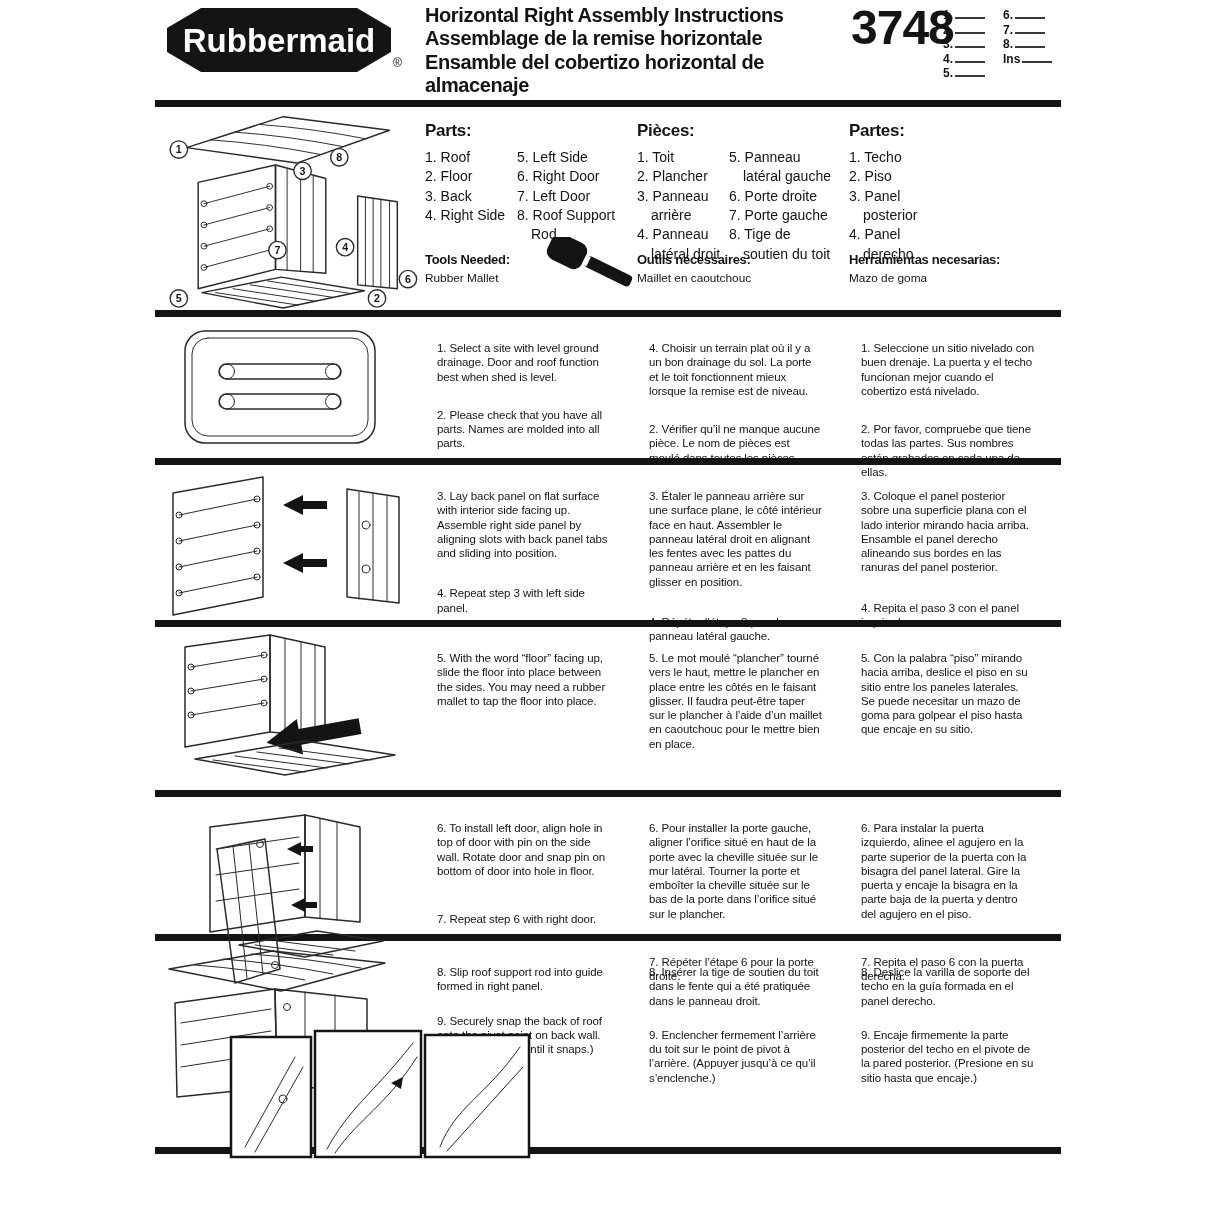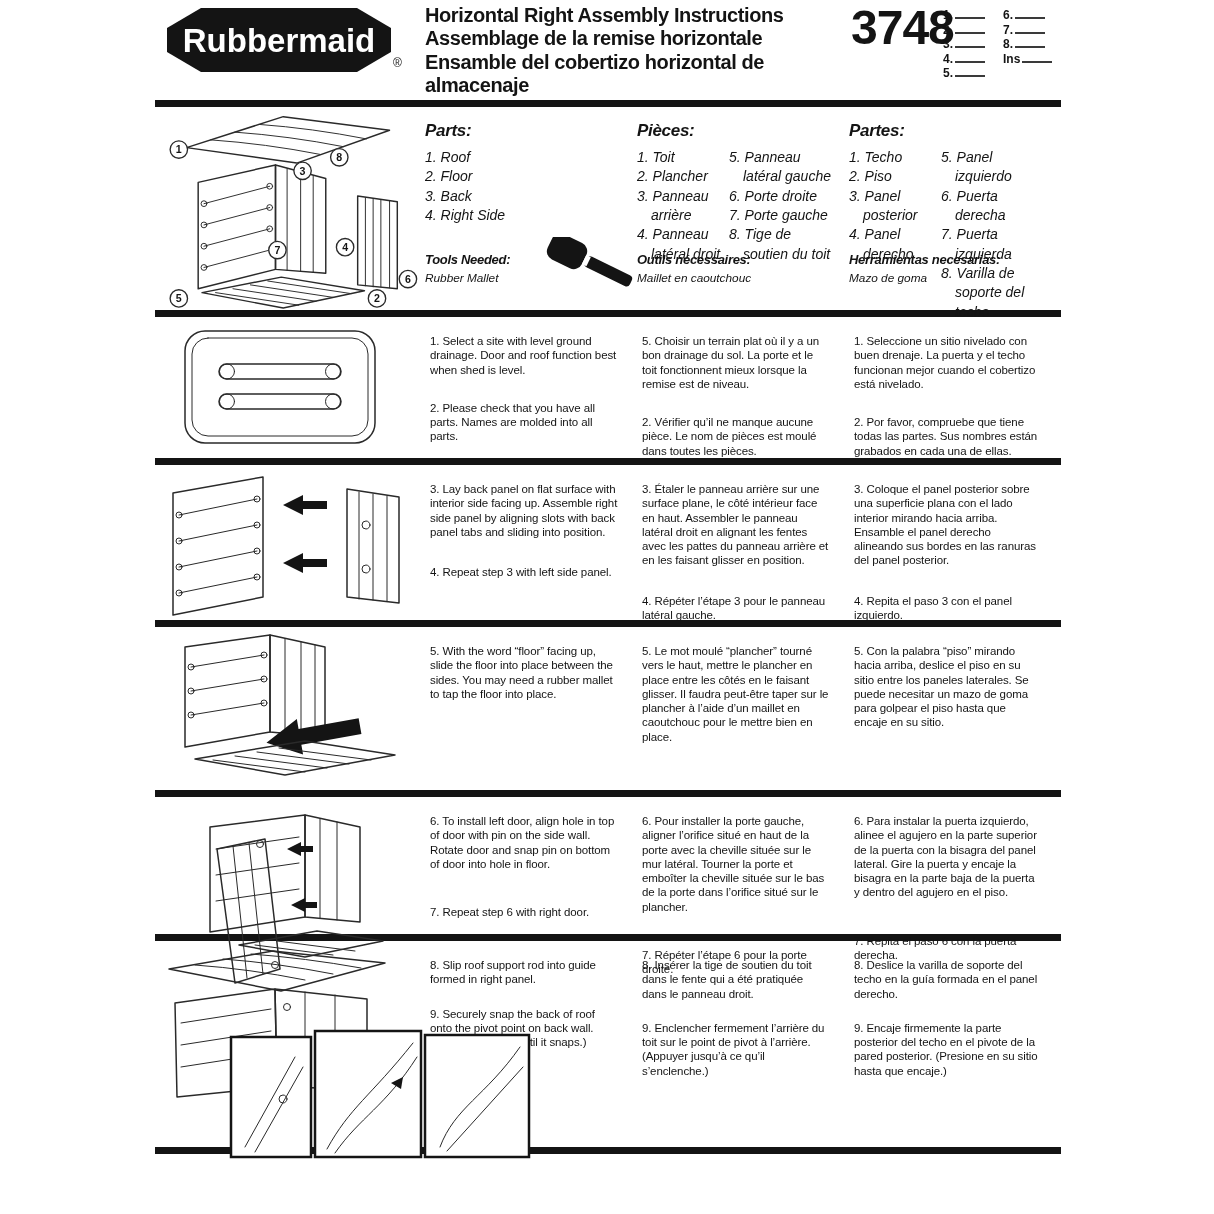--- a/index.html
+++ b/index.html
@@ -17,27 +17,27 @@
   .chk { position:absolute; top:8px; font-size:12px; font-weight:bold; }
   .chk-l { left:788px; } .chk-r { left:848px; }
   .chk-row { height:14.6px; white-space:nowrap; }
   .blank { display:inline-block; width:30px; height:9px; border-bottom:2px solid #3a3a3a; margin-left:2px; }
   
   section.row { display:flex; position:relative; }
   .col-diagram { width:270px; flex:none; position:relative; }
   .col-diagram svg { display:block; }
   .col-text { width:212px; flex:none; box-sizing:border-box; padding:12px 14px 0 0;
               font-size:11.5px; line-height:1.24; letter-spacing:-0.1px; }
-  .col-text p { margin:5px; }
+  .col-text p { margin:12px; }
   .g24 .col-text p + p { margin-top:24px; }
   .g26 .col-text p + p { margin-top:26px; }
   .g34 .col-text p + p { margin-top:34px; }
   .g20 .col-text p + p { margin-top:20px; }
   
-  .parts-col { width:212px; flex:none; box-sizing:border-box; padding:14px 12px 0 0; position:relative;font-style:italic; }
+  .parts-col { width:212px; flex:none; box-sizing:border-box; padding:14px 12px 0 0; position:relative; }
   .parts-heading { font-size:17px; font-weight:bold; margin:0 0 7px 0; letter-spacing:-0.3px; }
   .parts-lists { display:flex; font-size:14px; line-height:1.38; }
   .plist { margin:0; padding:0; list-style:none; }
   .plist li { padding-left:14px; text-indent:-14px; }
   .plist.c1 { width:46%; } .plist.c2 { width:54%; }
   .tools-block { position:absolute; top:145px; left:0; right:12px; }
   .tools-heading { font-size:13px; font-weight:bold; margin:0 0 4px 0; letter-spacing:-0.3px; }
   .tools-text { font-size:11.8px; }
   .mallet { position:absolute; left:112px; top:130px; }
   
@@ -142,20 +142,26 @@
 
     <div class="parts-col">
       <h3 class="parts-heading">Parts:</h3>
       <div class="parts-lists">
         <ul class="plist c1">
           <li>1. Roof</li>
           <li>2. Floor</li>
           <li>3. Back</li>
           <li>4. Right Side</li>
         </ul>
+        <ul class="plist c2">
+          <li>5. Left Side</li>
+          <li>6. Right Door</li>
+          <li>7. Left Door</li>
+          <li>8. Roof Support Rod</li>
+        </ul>
       </div>
       <div class="tools-block">
         <h3 class="tools-heading">Tools Needed:</h3>
         <div class="tools-text">Rubber Mallet</div>
       </div>
       <svg class="mallet" width="100" height="66" viewBox="0 0 100 66">
         <g transform="rotate(26 40 28)">
           <rect class="solid" x="6" y="6" width="38" height="28" rx="9"></rect>
           <rect class="solid" x="46" y="14" width="50" height="12" rx="4"></rect>
           <rect x="44" y="15" width="5" height="10" fill="#ffffff"></rect>
@@ -187,26 +193,20 @@
 
     <div class="parts-col">
       <h3 class="parts-heading">Partes:</h3>
       <div class="parts-lists">
         <ul class="plist c1">
           <li>1. Techo</li>
           <li>2. Piso</li>
           <li>3. Panel posterior</li>
           <li>4. Panel derecho</li>
         </ul>
-        <ul class="plist c2">
-          <li>5. Panel izquierdo</li>
-          <li>6. Puerta derecha</li>
-          <li>7. Puerta izquierda</li>
-          <li>8. Varilla de soporte del techo</li>
-        </ul>
       </div>
       <div class="tools-block">
         <h3 class="tools-heading">Herramientas necesarias:</h3>
         <div class="tools-text">Mazo de goma</div>
       </div>
     </div>
   </section>
 
   <div class="rule"></div>
 
@@ -221,21 +221,21 @@
         <rect class="ln" x="64" y="77" width="122" height="15" rx="7.5"></rect>
         <circle class="thin" cx="72" cy="84.5" r="7.5"></circle>
           <circle class="thin" cx="178" cy="84.5" r="7.5"></circle>
       </svg>
     </div>
     <div class="col-text">
       <p>1. Select a site with level ground drainage. Door and roof function best when shed is level.</p>
       <p>2. Please check that you have all parts. Names are molded into all parts.</p>
     </div>
     <div class="col-text">
-      <p>5. Choisir un terrain plat où il y a un bon drainage du sol. La porte et le toit fonctionnent mieux lorsque la remise est de niveau.</p>
+      <p>4. Choisir un terrain plat où il y a un bon drainage du sol. La porte et le toit fonctionnent mieux lorsque la remise est de niveau.</p>
       <p>2. Vérifier qu’il ne manque aucune pièce. Le nom de pièces est moulé dans toutes les pièces.</p>
     </div>
     <div class="col-text">
       <p>1. Seleccione un sitio nivelado con buen drenaje. La puerta y el techo funcionan mejor cuando el cobertizo está nivelado.</p>
       <p>2. Por favor, compruebe que tiene todas las partes. Sus nombres están grabados en cada una de ellas.</p>
     </div>
   </section>
 
   <div class="rule"></div>
 

